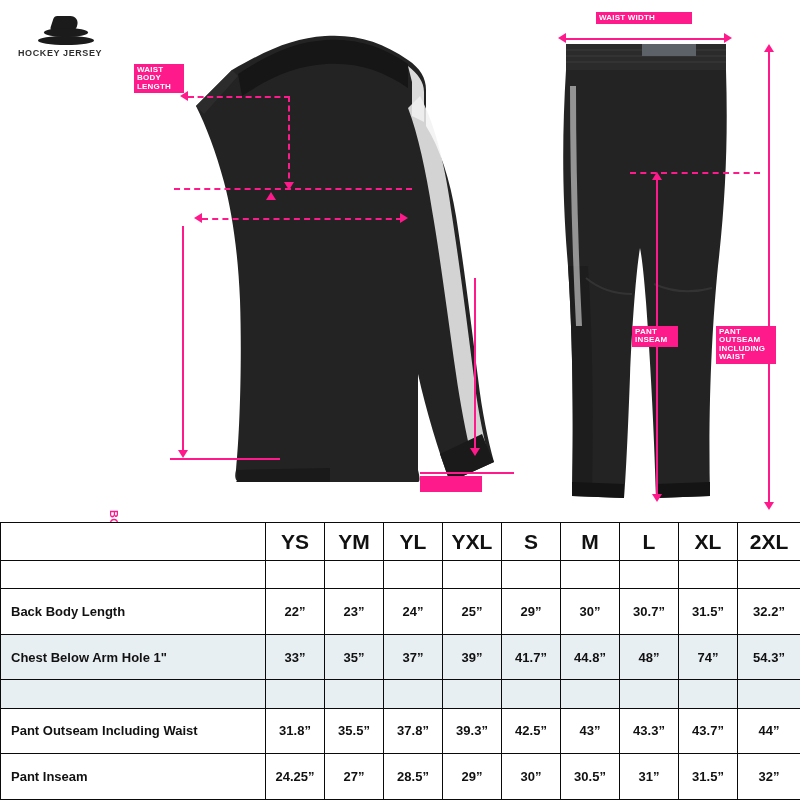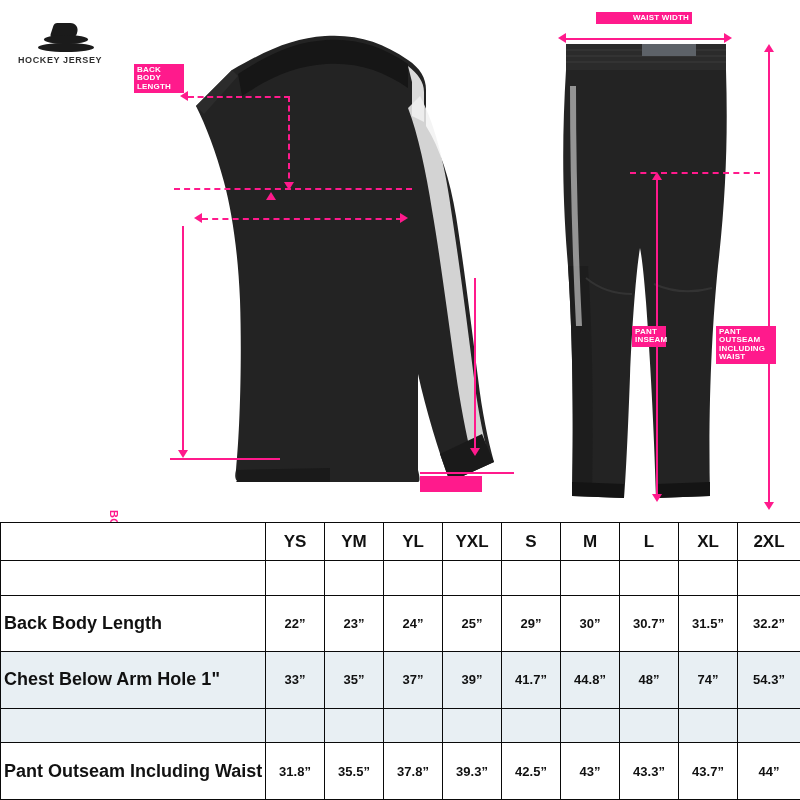--- a/index.html
+++ b/index.html
@@ -11,21 +11,21 @@
     overflow:hidden;
     position:relative;
   }
   #illustration {
     position:absolute; left:0; top:0; width:800px; height:522px;
     background:#ffffff;
     overflow:hidden;
   }
 
   
-  #logo { position:absolute; left:18px; top:17px; width:120px; height:50px; }
+  #logo { position:absolute; left:18px; top:10px; width:120px; height:50px; }
   #logo .puck {
     position:absolute; left:20px; top:26px; width:56px; height:9px;
     background:#1b1b1b; border-radius:50%;
   }
   #logo .puck2 {
     position:absolute; left:26px; top:18px; width:44px; height:9px;
     background:#1b1b1b; border-radius:50%;
   }
   #logo .blade {
     position:absolute; left:34px; top:6px; width:26px; height:14px;
@@ -78,24 +78,24 @@
     font-size:13px;
     font-weight:bold;
     color:#111;
     text-align:center;
     padding:0;
     height:26px;
     white-space:nowrap;
   }
   #sizechart td.rowlabel {
     text-align:left;
-    padding-left:3px;
-    font-size:18px;
-  }
-  #sizechart thead th { height:38px; font-size:17px; }
+    padding-left:10px;
+    font-size:13px;
+  }
+  #sizechart thead th { height:38px; font-size:21px; }
   #sizechart thead th.blank { border-top:1px solid #0a0a0a; }
   #sizechart tr.alt td { background:#e8eff3; }
   #sizechart tr.spacer td { height:16px; background:#ffffff; }
   #sizechart tr.spacer td.alt2 { background:#e8eff3; }
 </style>
 </head>
 <body>
 
 <div id="illustration">
 
@@ -152,21 +152,21 @@
     <div class="arrow-down" style="left:164px; top:152px;"></div>
 
     <div class="hdash" style="left:54px; top:158px; width:238px;"></div>
     <div class="arrow-up" style="left:146px; top:162px;"></div>
 
     <div class="hdash" style="left:82px; top:188px; width:200px;"></div>
     <div class="arrow-left" style="left:74px; top:183px;"></div>
     <div class="arrow-right" style="left:280px; top:183px;"></div>
 
     <div class="pkblock" style="left:14px; top:34px; width:50px;">
-      <span>BACK BODY</span><br>
+      <span>WAIST BODY</span><br>
       <span>LENGTH</span>
     </div>
 
     <div class="vline" style="left:60px; top:420px; height:0px;"></div>
     <div class="vline" style="left:62px; top:196px; height:226px;"></div>
     <div class="arrow-down" style="left:58px; top:420px;"></div>
     <div class="hline" style="left:50px; top:428px; width:110px;"></div>
 
 
     <div class="vline" style="left:354px; top:248px; height:172px;"></div>
@@ -207,35 +207,35 @@
 
       <path d="M50 60 C50 140 52 220 56 300 L62 300 C58 220 56 140 56 60 Z" fill="#f0f0f0" opacity=".55"></path>
 
       <path d="M52 456 L104 458 L104 472 L52 470 Z" fill="#141414"></path>
       <path d="M136 458 L190 456 L190 470 L136 472 Z" fill="#141414"></path>
     </svg>
 
     <div class="hline" style="left:46px; top:12px; width:160px;"></div>
     <div class="arrow-left" style="left:38px; top:7px;"></div>
     <div class="arrow-right" style="left:204px; top:7px;"></div>
-    <div class="pkblock" style="left:76px; top:-14px; width:96px; text-align:right;">WAIST WIDTH</div>
+    <div class="pkblock" style="left:76px; top:-14px; width:96px; text-align:left;">WAIST WIDTH</div>
 
     <div class="vline" style="left:248px; top:26px; height:452px;"></div>
     <div class="arrow-up" style="left:244px; top:18px;"></div>
     <div class="arrow-down" style="left:244px; top:476px;"></div>
     <div class="pkblock" style="left:196px; top:300px; width:60px;">
       <span>PANT OUTSEAM</span><br>
       <span>INCLUDING WAIST</span>
     </div>
 
     <div class="hdash" style="left:110px; top:146px; width:130px;"></div>
     <div class="vline" style="left:136px; top:154px; height:316px;"></div>
     <div class="arrow-up" style="left:132px; top:146px;"></div>
     <div class="arrow-down" style="left:132px; top:468px;"></div>
-    <div class="pkblock" style="left:112px; top:300px; width:34px;">
+    <div class="pkblock" style="left:112px; top:300px; width:46px;">
       <span>PANT</span><br>
       <span>INSEAM</span>
     </div>
   </div>
 </div>
 
 <table id="sizechart">
   <colgroup>
     <col style="width:265px">
     <col style="width:59px">
@@ -323,14 +323,26 @@
       <td>37.8”</td>
       <td>39.3”</td>
       <td>42.5”</td>
       <td>43”</td>
       <td>43.3”</td>
       <td>43.7”</td>
       <td>44”</td>
     </tr>
 
 
+    <tr>
+      <td class="rowlabel">Pant Inseam</td>
+      <td>24.25”</td>
+      <td>27”</td>
+      <td>28.5”</td>
+      <td>29”</td>
+      <td>30”</td>
+      <td>30.5”</td>
+      <td>31”</td>
+      <td>31.5”</td>
+      <td>32”</td>
+    </tr>
   </tbody>
 </table>
 
 </body></html>

